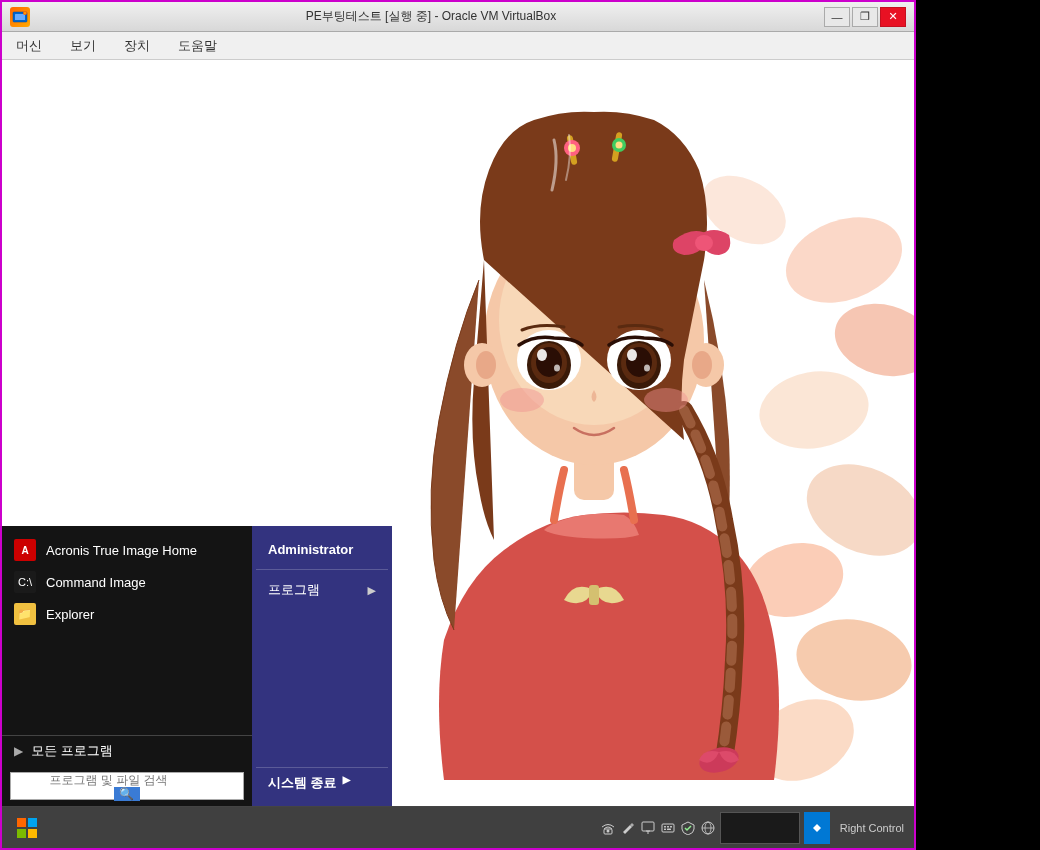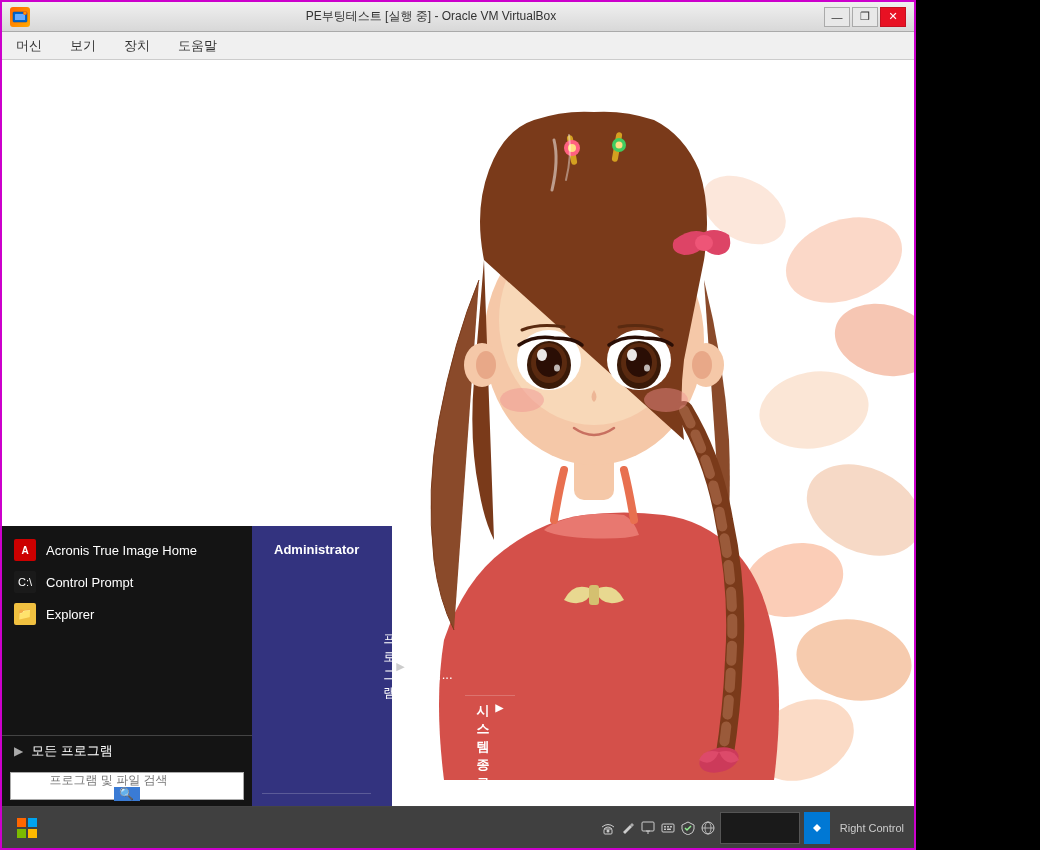--- a/index.html
+++ b/index.html
@@ -173,22 +173,22 @@
     .start-menu-left {
       width: 250px;
       background: rgba(0,0,0,0.92);
       display: flex;
       flex-direction: column;
     }
     .start-menu-right {
       width: 140px;
       background: rgba(40,40,120,0.95);
       display: flex;
-      flex-direction: row;
-      padding: 8px 10px;
+      flex-direction: column;
+      padding: 8px 4px;
     }
     .start-apps {
       flex: 1;
       padding: 8px 0;
     }
     .start-app-item {
       display: flex;
       align-items: center;
       padding: 5px 12px;
       cursor: pointer;
@@ -426,21 +426,21 @@
 
       <div class="start-menu-left">
         <div class="start-apps">
 
           <div class="start-app-item">
             <div class="app-icon icon-acronis">A</div>
             <span>Acronis True Image Home</span>
           </div>
           <div class="start-app-item">
             <div class="app-icon icon-cmd">C:\</div>
-            <span>Control Prompt</span>
+            <span>Command Image</span>
           </div>
           <div class="start-app-item">
             <div class="app-icon icon-explorer">📁</div>
             <span>Explorer</span>
           </div>
         </div>
 
         <div class="start-all-programs">
           <span class="arrow-icon">▶</span>
           <span>모든 프로그램</span>
@@ -451,23 +451,20 @@
           <button class="start-search-btn">🔍</button>
         </div>
       </div>
 
       <div class="start-menu-right">
         <div class="right-user">Administrator</div>
 
         <div class="right-menu-item">
           <span>프로그램</span>
           <span class="right-submenu-arrow">▶</span>
-        </div>
-        <div class="right-menu-item">
-          <span>실행...</span>
         </div>
 
         <div class="start-shutdown">
           <span>시스템 종료</span>
           <span style="margin-left:6px;font-size:10px;">▶</span>
         </div>
       </div>
     </div>
 
     <div class="taskbar" style="position:absolute;bottom:0;left:0;right:0;">

